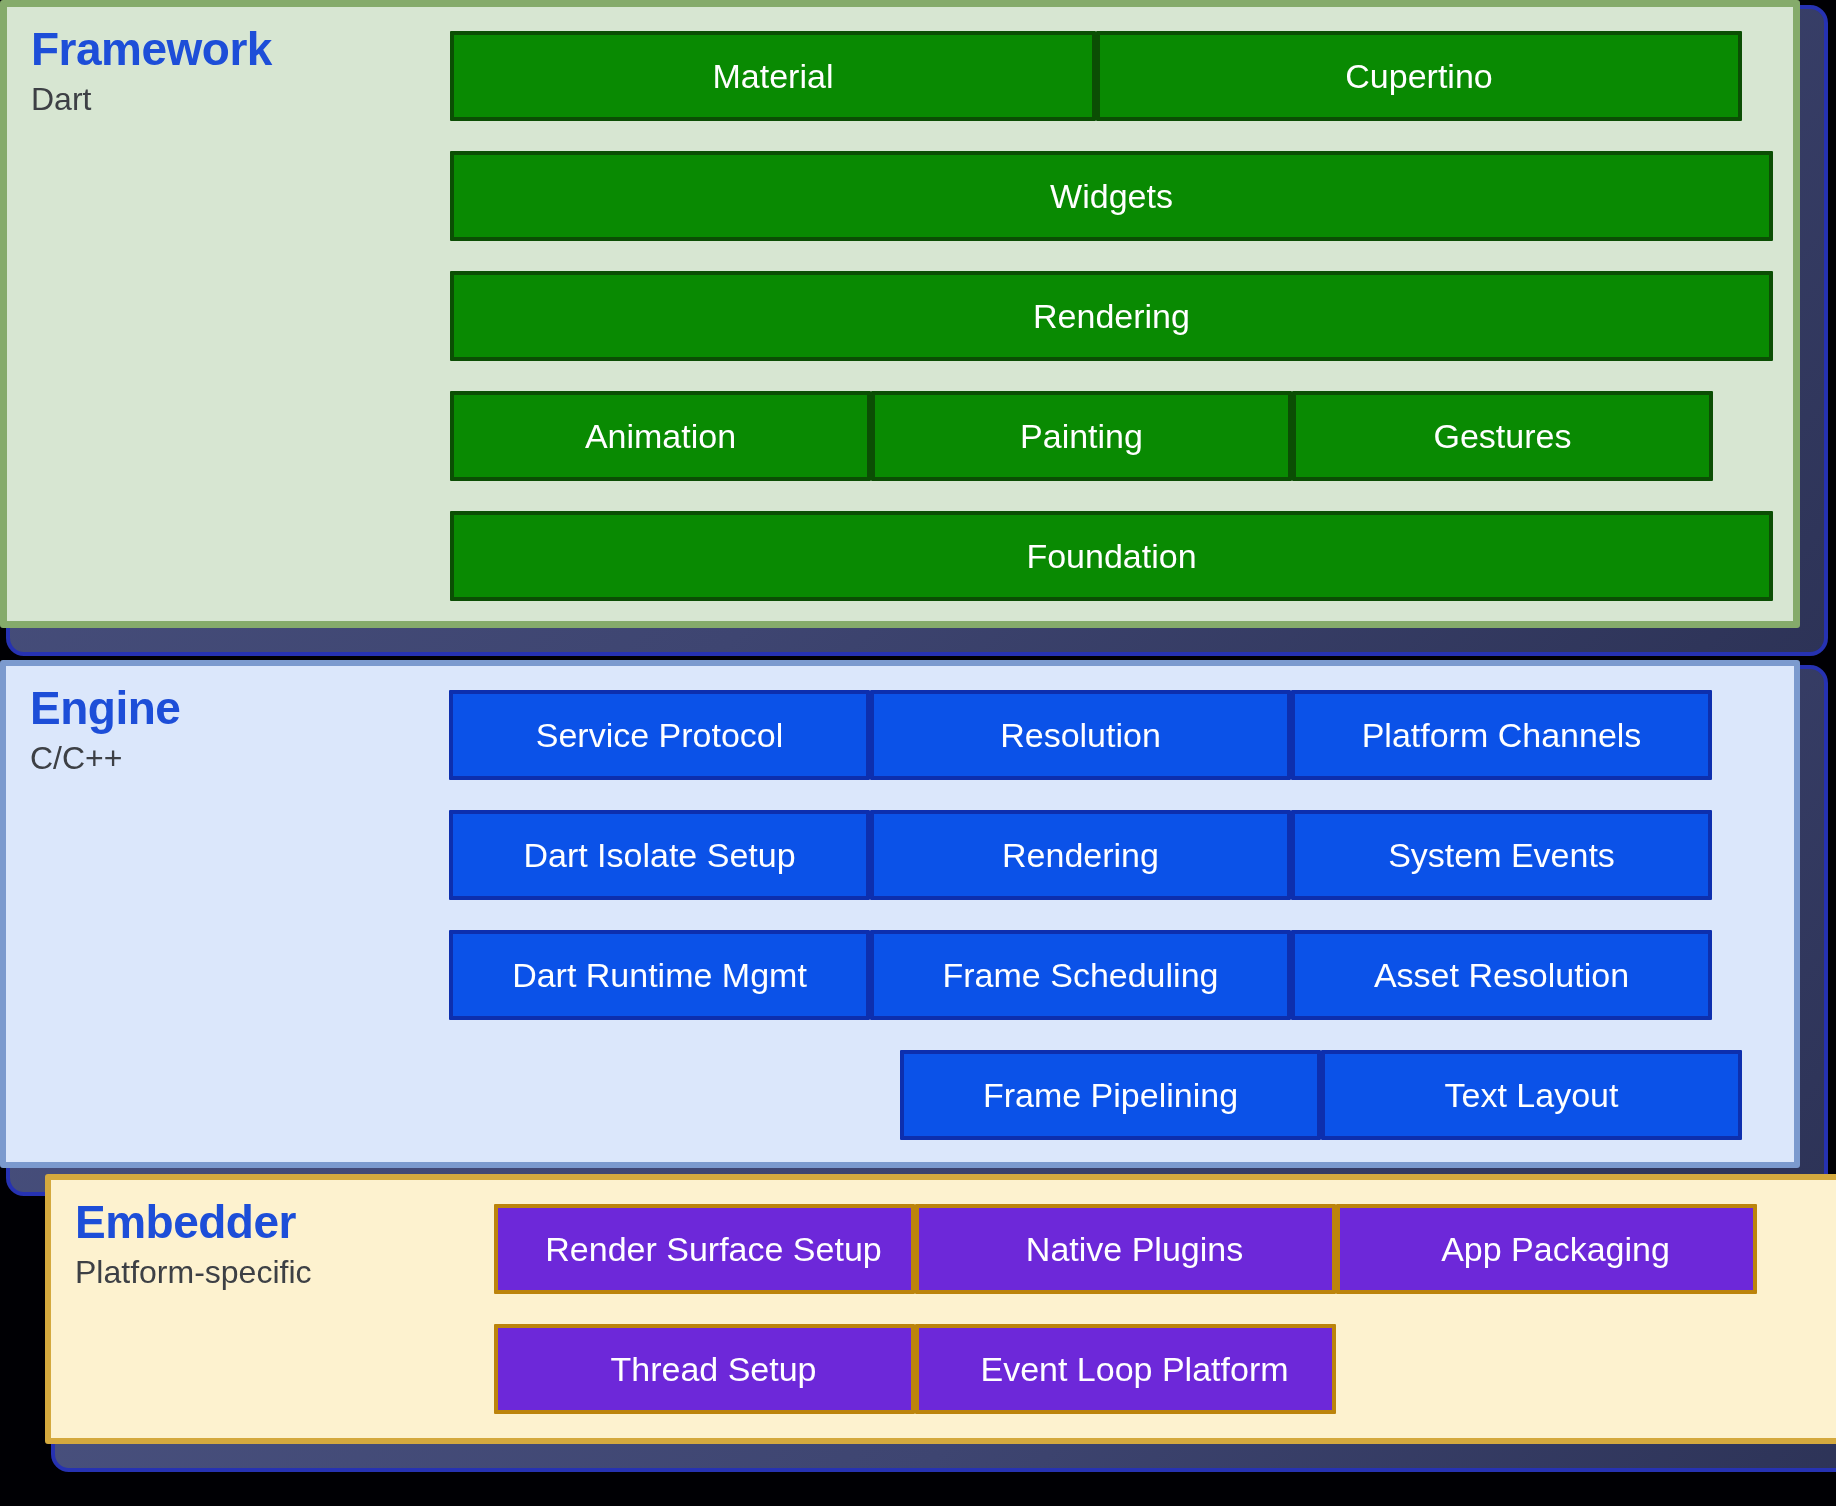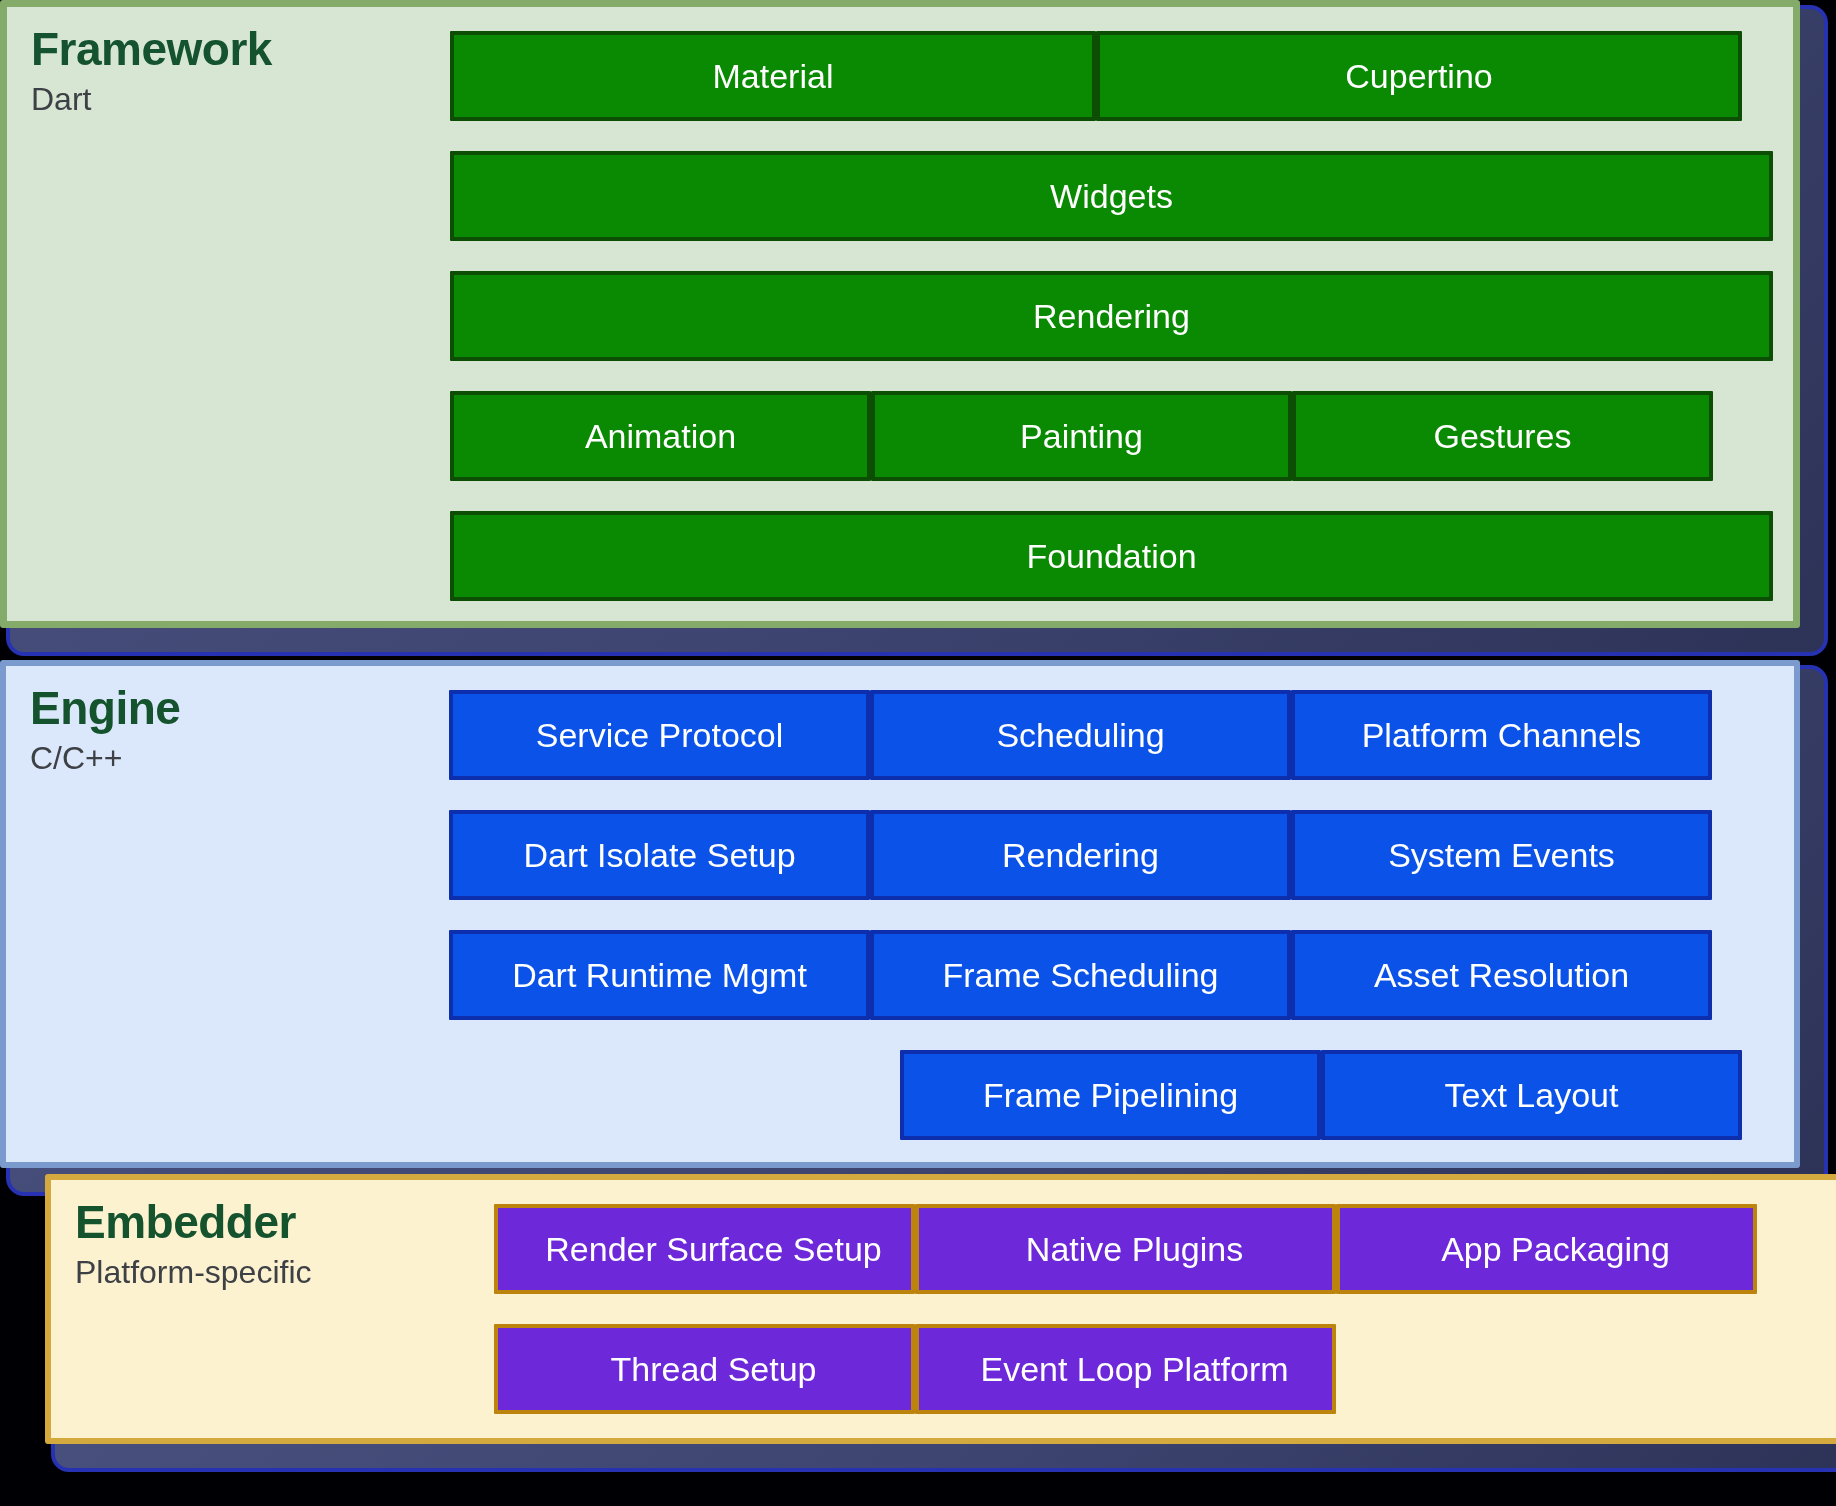--- a/index.html
+++ b/index.html
@@ -35,21 +35,21 @@
 
   .layer-framework { top: 0;     height: 628px; }
   .layer-engine    { top: 660px; height: 508px; }
   .layer-embedder  { top: 1174px;height: 270px; margin-left: 45px; }
 
   .layer-head { position: absolute; top: 16px; left: 24px; z-index: 2; }
   .layer-title {
     margin: 0;
     font-size: 46px;
     font-weight: 700;
-    color: #14532d;
+    color: #1d4ed8;
     letter-spacing: -0.5px;
     line-height: 1.15;
   }
   .layer-sub {
     font-size: 32px;
     color: #3d4045;
     margin-top: 4px;
     line-height: 1.2;
   }
 
@@ -111,21 +111,21 @@
 
   <section class="layer layer-engine">
     <div class="card engine-card">
       <div class="layer-head">
         <h2 class="layer-title">Engine</h2>
         <div class="layer-sub">C/C++</div>
       </div>
       <div class="rows">
         <div class="row">
           <div class="box b third">Service Protocol</div>
-          <div class="box b third">Scheduling</div>
+          <div class="box b third">Resolution</div>
           <div class="box b third">Platform Channels</div>
         </div>
         <div class="row">
           <div class="box b third">Dart Isolate Setup</div>
           <div class="box b third">Rendering</div>
           <div class="box b third">System Events</div>
         </div>
         <div class="row">
           <div class="box b third">Dart Runtime Mgmt</div>
           <div class="box b third">Frame Scheduling</div>

